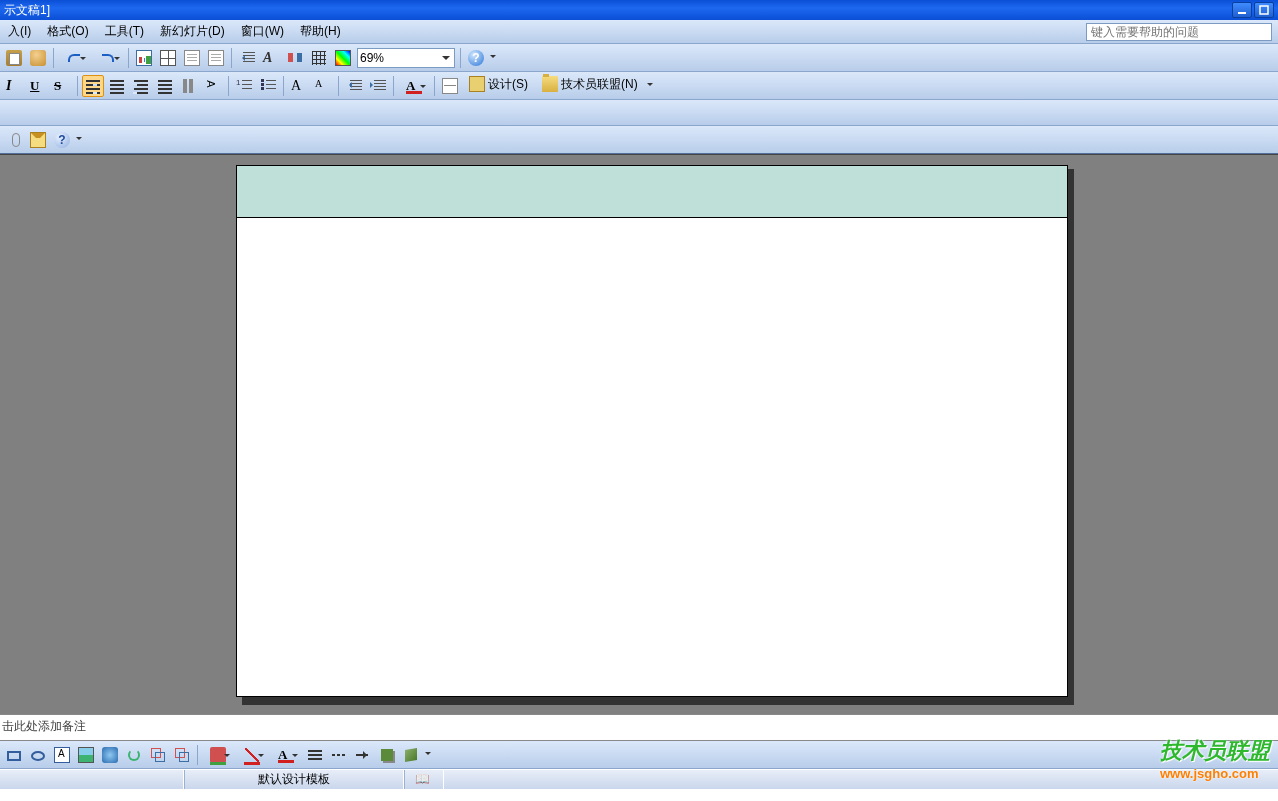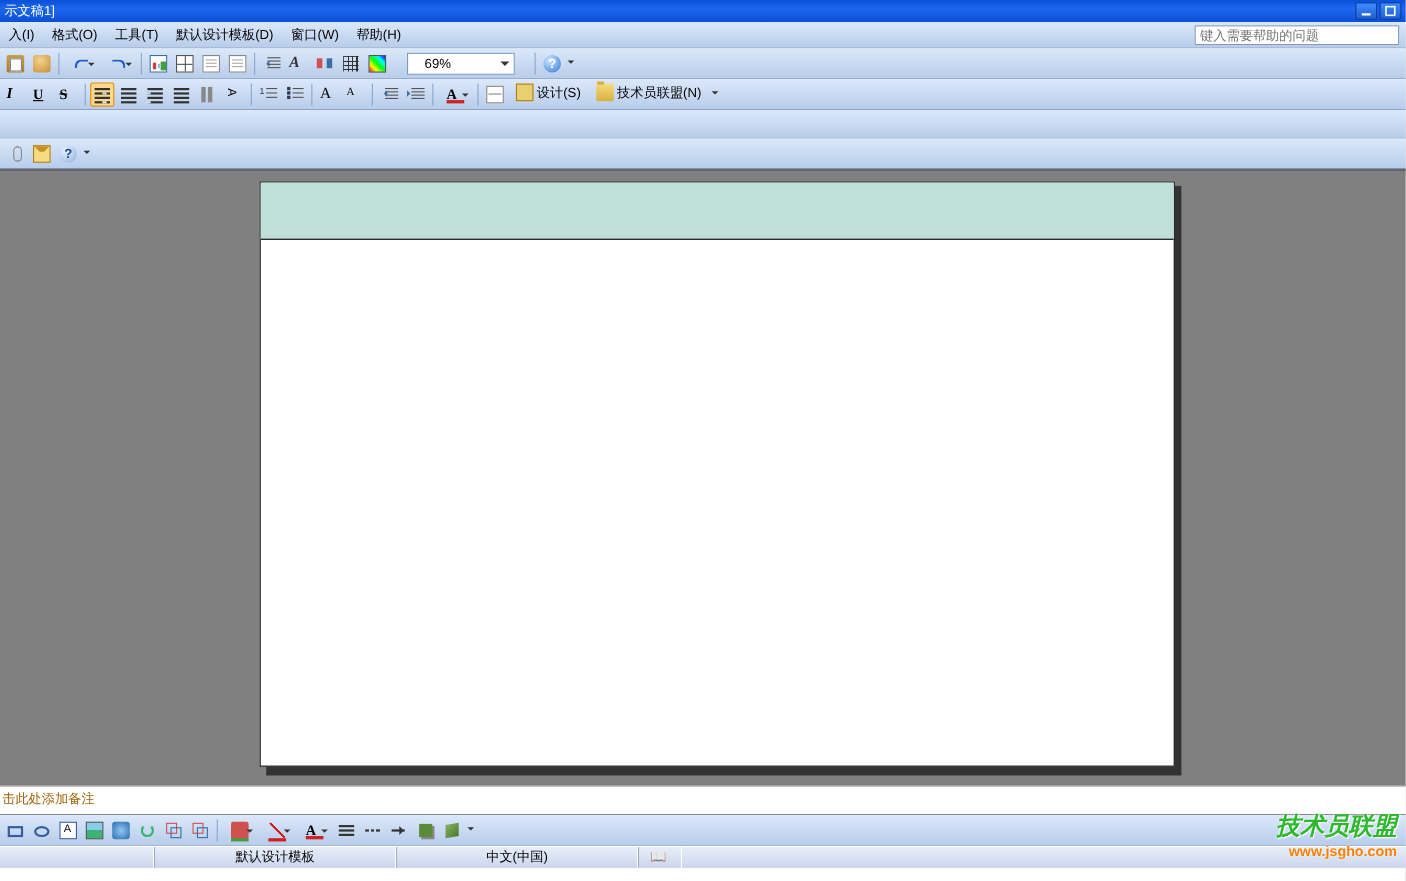--- a/index.html
+++ b/index.html
@@ -14,45 +14,45 @@
 .menubar { height: 24px; background: linear-gradient(to bottom,#dbe8fa,#b8cdea); display: flex; align-items: center; border-bottom: 1px solid #8ba6cc; }
 .menubar .item { padding: 0 8px; color: #000; cursor: default; }
 .help-box { margin-left: auto; margin-right: 6px; width: 186px; height: 18px; background: #fff; border: 1px solid #7c9bc3; color: #888; padding: 1px 4px; }
 
 .toolbar-row { height: 28px; background: linear-gradient(to bottom,#dbe8fa,#b8cdea); display: flex; align-items: center; border-bottom: 1px solid #8ba6cc; padding: 0 2px; }
 .tbtn { width: 22px; height: 22px; margin: 0 1px; display: flex; align-items: center; justify-content: center; border: 1px solid transparent; border-radius: 2px; cursor: default; }
 .tbtn.active { background: #fdd78a; border-color: #e09010; }
 .tbtn.dd { width: 32px; position: relative; }
 .tbtn.dd::after { content: ""; position: absolute; right: 3px; top: 9px; border: 3px solid transparent; border-top-color: #333; }
 .sep { width: 1px; height: 20px; background: #8ba6cc; margin: 0 3px; }
-.zoom-box { width: 98px; height: 20px; background: #fff; border: 1px solid #7c9bc3; display: flex; align-items: center; padding: 0 15px; margin: 0 15px; position: relative; }
+.zoom-box { width: 98px; height: 20px; background: #fff; border: 1px solid #7c9bc3; display: flex; align-items: center; padding: 0 2px; margin: 0 2px; position: relative; }
 .zoom-box::after { content: ""; position: absolute; right: 4px; top: 7px; border: 4px solid transparent; border-top-color: #333; }
 .txtbtn { height: 22px; padding: 0 6px; display: flex; align-items: flex-start; border: 1px solid transparent; border-radius: 2px; }
 .txtbtn .icon { margin-right: 3px; }
 .row-end { width: 10px; height: 22px; display: flex; align-items: center; justify-content: center; }
 .row-end::after { content: ""; border: 3px solid transparent; border-top-color: #333; }
 
 .blank-toolbar { height: 26px; background: linear-gradient(to bottom,#dbe8fa,#b8cdea); border-bottom: 1px solid #8ba6cc; }
 
 .small-toolbar { height: 28px; background: linear-gradient(to bottom,#dbe8fa,#b8cdea); border-bottom: 1px solid #526f99; display: flex; align-items: center; padding: 0 2px; }
 
 .workspace { height: 560px; background: #808080; position: relative; overflow: hidden; border-top: 1px solid #444; }
 .slide-shadow { position: absolute; left: 242px; top: 14px; width: 832px; height: 536px; background: #333; }
 .slide { position: absolute; left: 236px; top: 10px; width: 832px; height: 532px; background: #fff; border: 1px solid #000; }
 .slide-header { height: 52px; background: #bfe0d9; border-bottom: 1px solid #000; }
 
-.notes-area { height: 27px; background: #fff; border-top: 1px solid #888; border-bottom: 1px solid #888; padding: 3px 2px; color: #a16207; }
+.notes-area { height: 27px; background: #fff; border-top: 1px solid #888; border-bottom: 1px solid #888; padding: 3px 2px; color: #404040; }
 
 .drawing-toolbar { height: 28px; background: linear-gradient(to bottom,#dbe8fa,#b8cdea); display: flex; align-items: center; padding: 0 2px; border-bottom: 1px solid #8ba6cc; }
 
-.statusbar { height: 20px; background: linear-gradient(to bottom,#e8eef8,#c9d6ec); display: flex; align-items: center; border-top: 1px solid #fff; }
+.statusbar { height: 20px; background: linear-gradient(to bottom,#e8eef8,#c9d6ec); display: flex; align-items: center; border-top: 1px solid #fff; padding-left: 44px; }
 .statusbar .cell { padding: 0 10px; border-left: 1px solid #9cb0cf; border-right: 1px solid #fff; height: 100%; display: flex; align-items: center; }
 .statusbar .cell:first-child { border-left: none; }
 
-.watermark { position: absolute; right: 8px; bottom: 20px; text-align: right; }
+.watermark { position: absolute; right: 8px; bottom: 20px; }
 .watermark .line1 { font-size: 22px; font-weight: bold; font-style: italic; color: #2eb82e; text-shadow: 0 0 3px #fff, 1px 1px 0 #fff; }
 .watermark .line2 { font-size: 13px; font-weight: bold; color: #ff7f00; text-shadow: 0 0 2px #fff; }
 
 
 .icon { width: 16px; height: 16px; display: inline-block; position: relative; }
 .i-paste { background: linear-gradient(#c7a04a,#a87d2f); border-radius: 2px; }
 .i-paste::after { content: ""; position: absolute; left: 3px; top: 3px; width: 9px; height: 10px; background: #fff; border: 1px solid #888; }
 .i-brush { background: radial-gradient(circle at 40% 30%, #f4d090, #c79030); border-radius: 3px; }
 .i-undo::before, .i-redo::before { content: ""; position: absolute; left: 2px; top: 4px; width: 10px; height: 6px; border: 2px solid #1c5fc4; border-bottom: none; border-right: none; border-radius: 6px 0 0 0; }
 .i-redo::before { border-left: none; border-right: 2px solid #1c5fc4; border-radius: 0 6px 0 0; }
@@ -136,21 +136,21 @@
       <svg viewBox="0 0 10 10">
         <rect x="1" y="1" width="8" height="8" fill="none" stroke="#fff" stroke-width="1.5"></rect>
       </svg>
     </div>
 </div>
 
 <div class="menubar">
   <div class="item">入(I)</div>
   <div class="item">格式(O)</div>
   <div class="item">工具(T)</div>
-  <div class="item">默认设计模板(D)</div>
+  <div class="item">新幻灯片(D)</div>
   <div class="item">窗口(W)</div>
   <div class="item">帮助(H)</div>
   <input class="help-box" placeholder="键入需要帮助的问题" style="">
 </div>
 
 <div class="toolbar-row">
   <div class="tbtn">
       <span class="icon i-paste"></span>
     </div>
   <div class="tbtn">
@@ -348,23 +348,20 @@
       <span class="icon i-3d"></span>
     </div>
   <div class="row-end"></div>
 </div>
 
 <div class="statusbar">
   <div class="cell" style="width:140px"></div>
   <div class="cell" style="width:220px;justify-content:center">
       <span>默认设计模板</span>
     </div>
-  <div class="cell" style="width:220px;justify-content:center">
-      <span>中文(中国)</span>
-    </div>
   <div class="cell" style="width:40px">
       <span class="icon">📖</span>
     </div>
 </div>
 
 <div class="watermark">
   <div class="line1">技术员联盟</div>
   <div class="line2">www.jsgho.com</div>
 </div>
 

